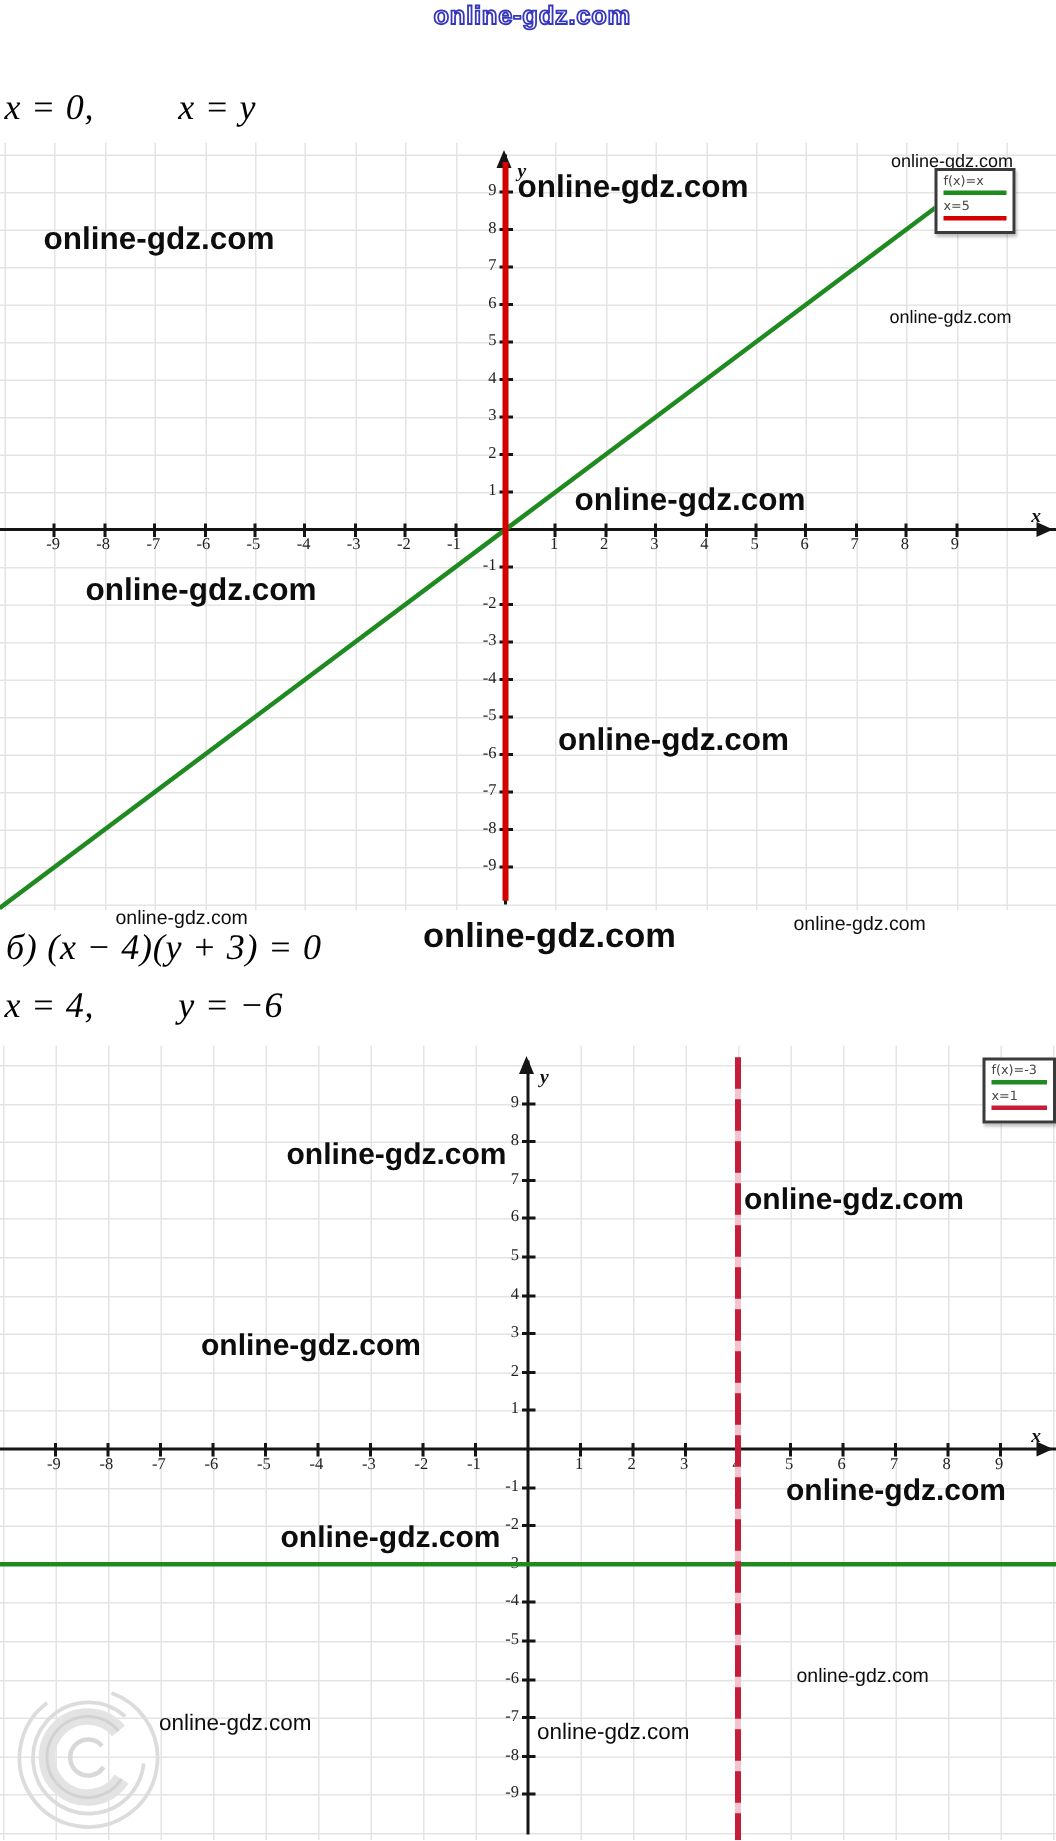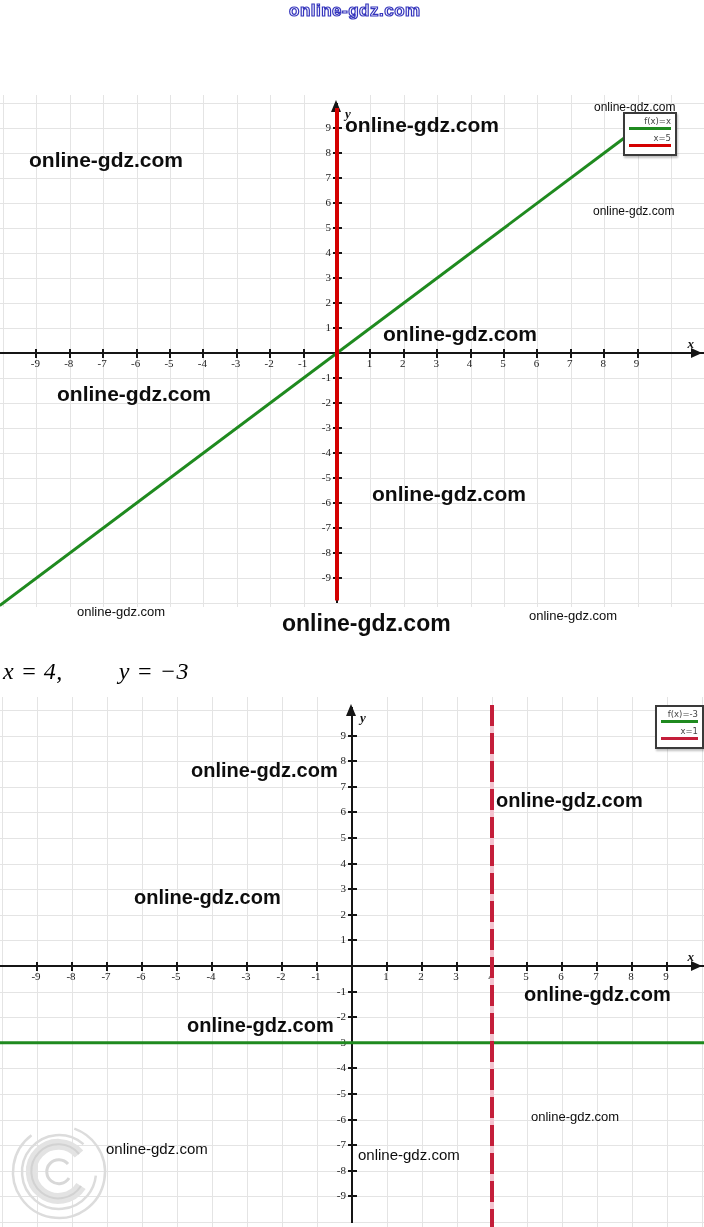--- a/index.html
+++ b/index.html
@@ -22,41 +22,42 @@
   .tlabel.x{width:28px;text-align:center;}
   .tlabel.y{width:28px;text-align:right;}
   .axtitle{position:absolute;font:italic bold 13px "Liberation Serif",serif;color:#111;z-index:2;}
   .arrow{position:absolute;width:0;height:0;z-index:2;}
   .arrow.right{border-left:11px solid #151515;border-top:5px solid transparent;border-bottom:5px solid transparent;}
   .arrow.up{border-bottom:12px solid #151515;border-left:5px solid transparent;border-right:5px solid transparent;}
   .series-svg{position:absolute;left:0;top:0;z-index:3;}
   
   .legend{position:absolute;background:#fff;border:2px solid #3a3a3a;box-shadow:1px 2px 2px rgba(0,0,0,.25);
           padding:2px 4px 4px;z-index:7;}
-  .lg-label{display:block;font:8.5px "DejaVu Sans",sans-serif;color:#444;white-space:nowrap;text-align:right;}
+  .lg-label{display:block;font:8.5px "DejaVu Sans",sans-serif;color:#444;white-space:nowrap;}
   .lg-bar{display:block;height:3px;margin:1px 0 3px;}
   
   .wm{position:absolute;color:#0d0d0d;white-space:nowrap;z-index:6;line-height:1.1;}
   .wm.b23{font-weight:700;font-size:23px;}
   .wm.b21{font-weight:700;font-size:21px;}
   .wm.b20{font-weight:700;font-size:20px;}
   .wm.r15{font-size:15px;}
   .wm.r13{font-size:13px;}
   .wm.r12{font-size:12px;}
   .wm.blue{font-weight:700;font-size:17px;letter-spacing:.5px;color:rgba(255,255,255,.92);
            -webkit-text-stroke:1.2px #3535bd;}
   .clogo{position:absolute;left:6px;top:1120px;z-index:5;}
 </style>
 </head>
 <body>
 
 <div id="page">
 
   <div class="wm blue" style="left:289px;top:2px;">online-gdz.com</div>
 
+  <div class="eq" style="left:3px;top:59px;"><span>x = 0,</span><span class="sol2">x = y</span></div>
 
   <div class="graph" id="graph-a" style="top:95px;height:512px;">
       <div class="grid v" style="left:3.0px"></div>
       <div class="grid v" style="left:36.4px"></div>
       <div class="grid v" style="left:69.8px"></div>
       <div class="grid v" style="left:103.2px"></div>
       <div class="grid v" style="left:136.6px"></div>
       <div class="grid v" style="left:170.0px"></div>
       <div class="grid v" style="left:203.4px"></div>
       <div class="grid v" style="left:236.8px"></div>
@@ -176,21 +177,22 @@
       </svg>
     </div>
 
   <div class="legend" style="left:623px;top:112px;width:42px;">
     <span class="lg-label">f(x)=x</span>
     <span class="lg-bar" style="background: rgb(31, 138, 31);"></span>
     <span class="lg-label">x=5</span>
     <span class="lg-bar" style="background: rgb(212, 0, 0);"></span>
   </div>
 
-  <div class="eq" style="left:3px;top:658px;"><span>x = 4,</span><span class="sol2">y = −3</span></div>
+  <div class="eq" style="left:4px;top:619px;">б) (x − 4)(y + 3) = 0</div>
+  <div class="eq" style="left:3px;top:658px;"><span>x = 4,</span><span class="sol2">y = −6</span></div>
 
   <div class="graph" id="graph-b" style="top:697px;height:530px;">
       <div class="grid v" style="left:2.0px"></div>
       <div class="grid v" style="left:37.0px"></div>
       <div class="grid v" style="left:72.0px"></div>
       <div class="grid v" style="left:107.0px"></div>
       <div class="grid v" style="left:142.0px"></div>
       <div class="grid v" style="left:177.0px"></div>
       <div class="grid v" style="left:212.0px"></div>
       <div class="grid v" style="left:247.0px"></div>

